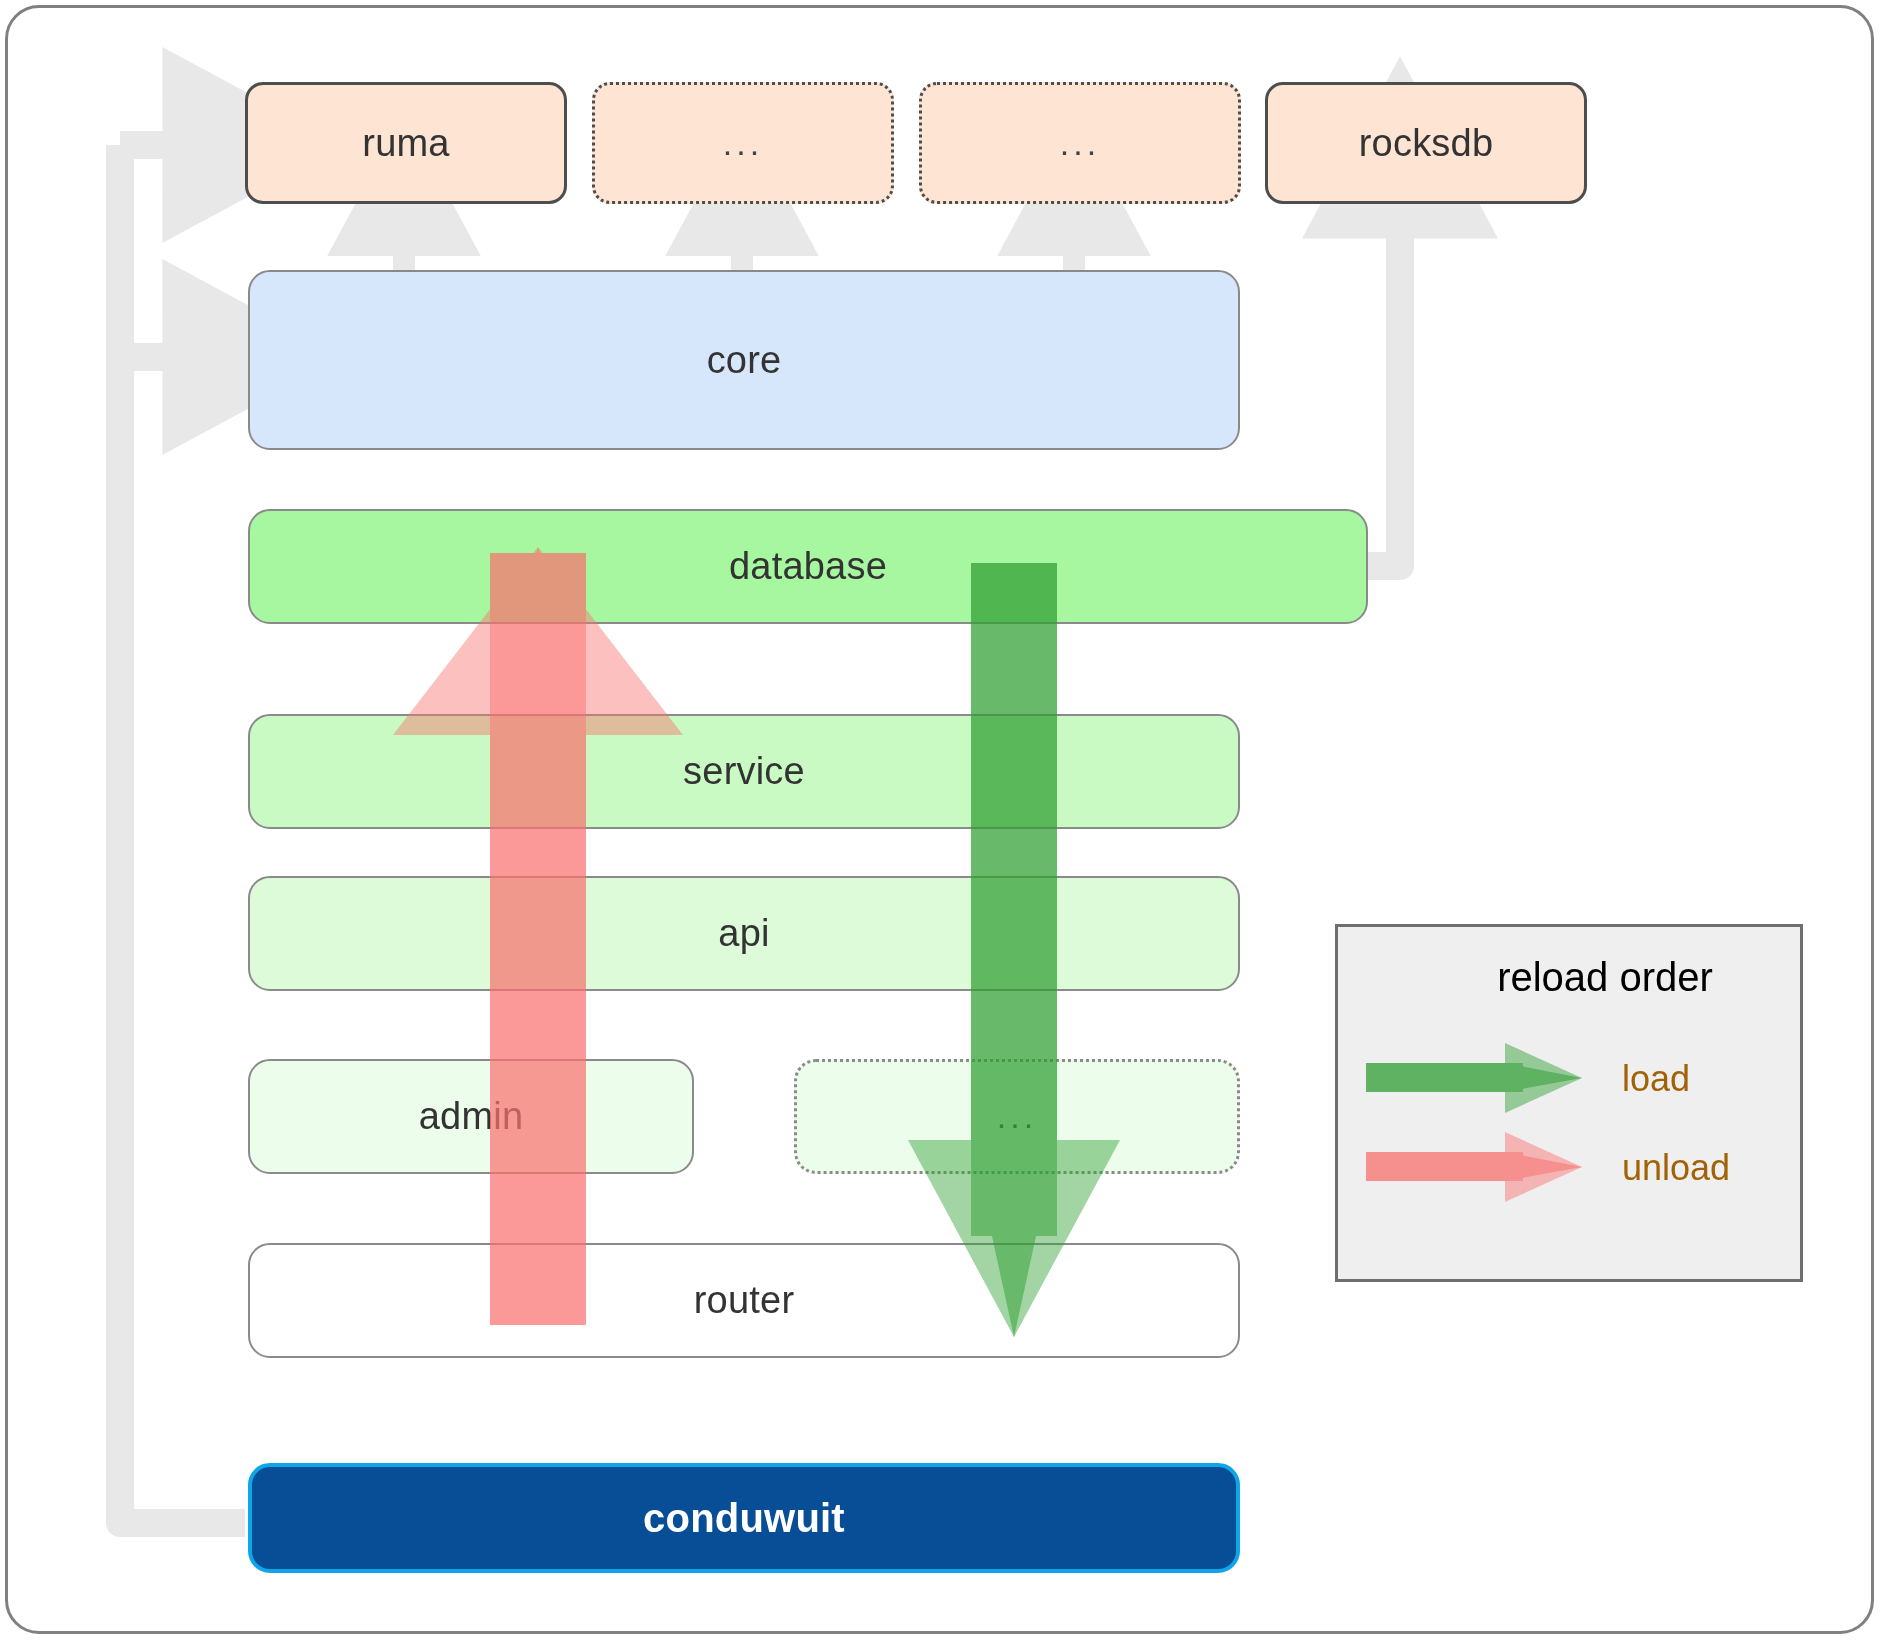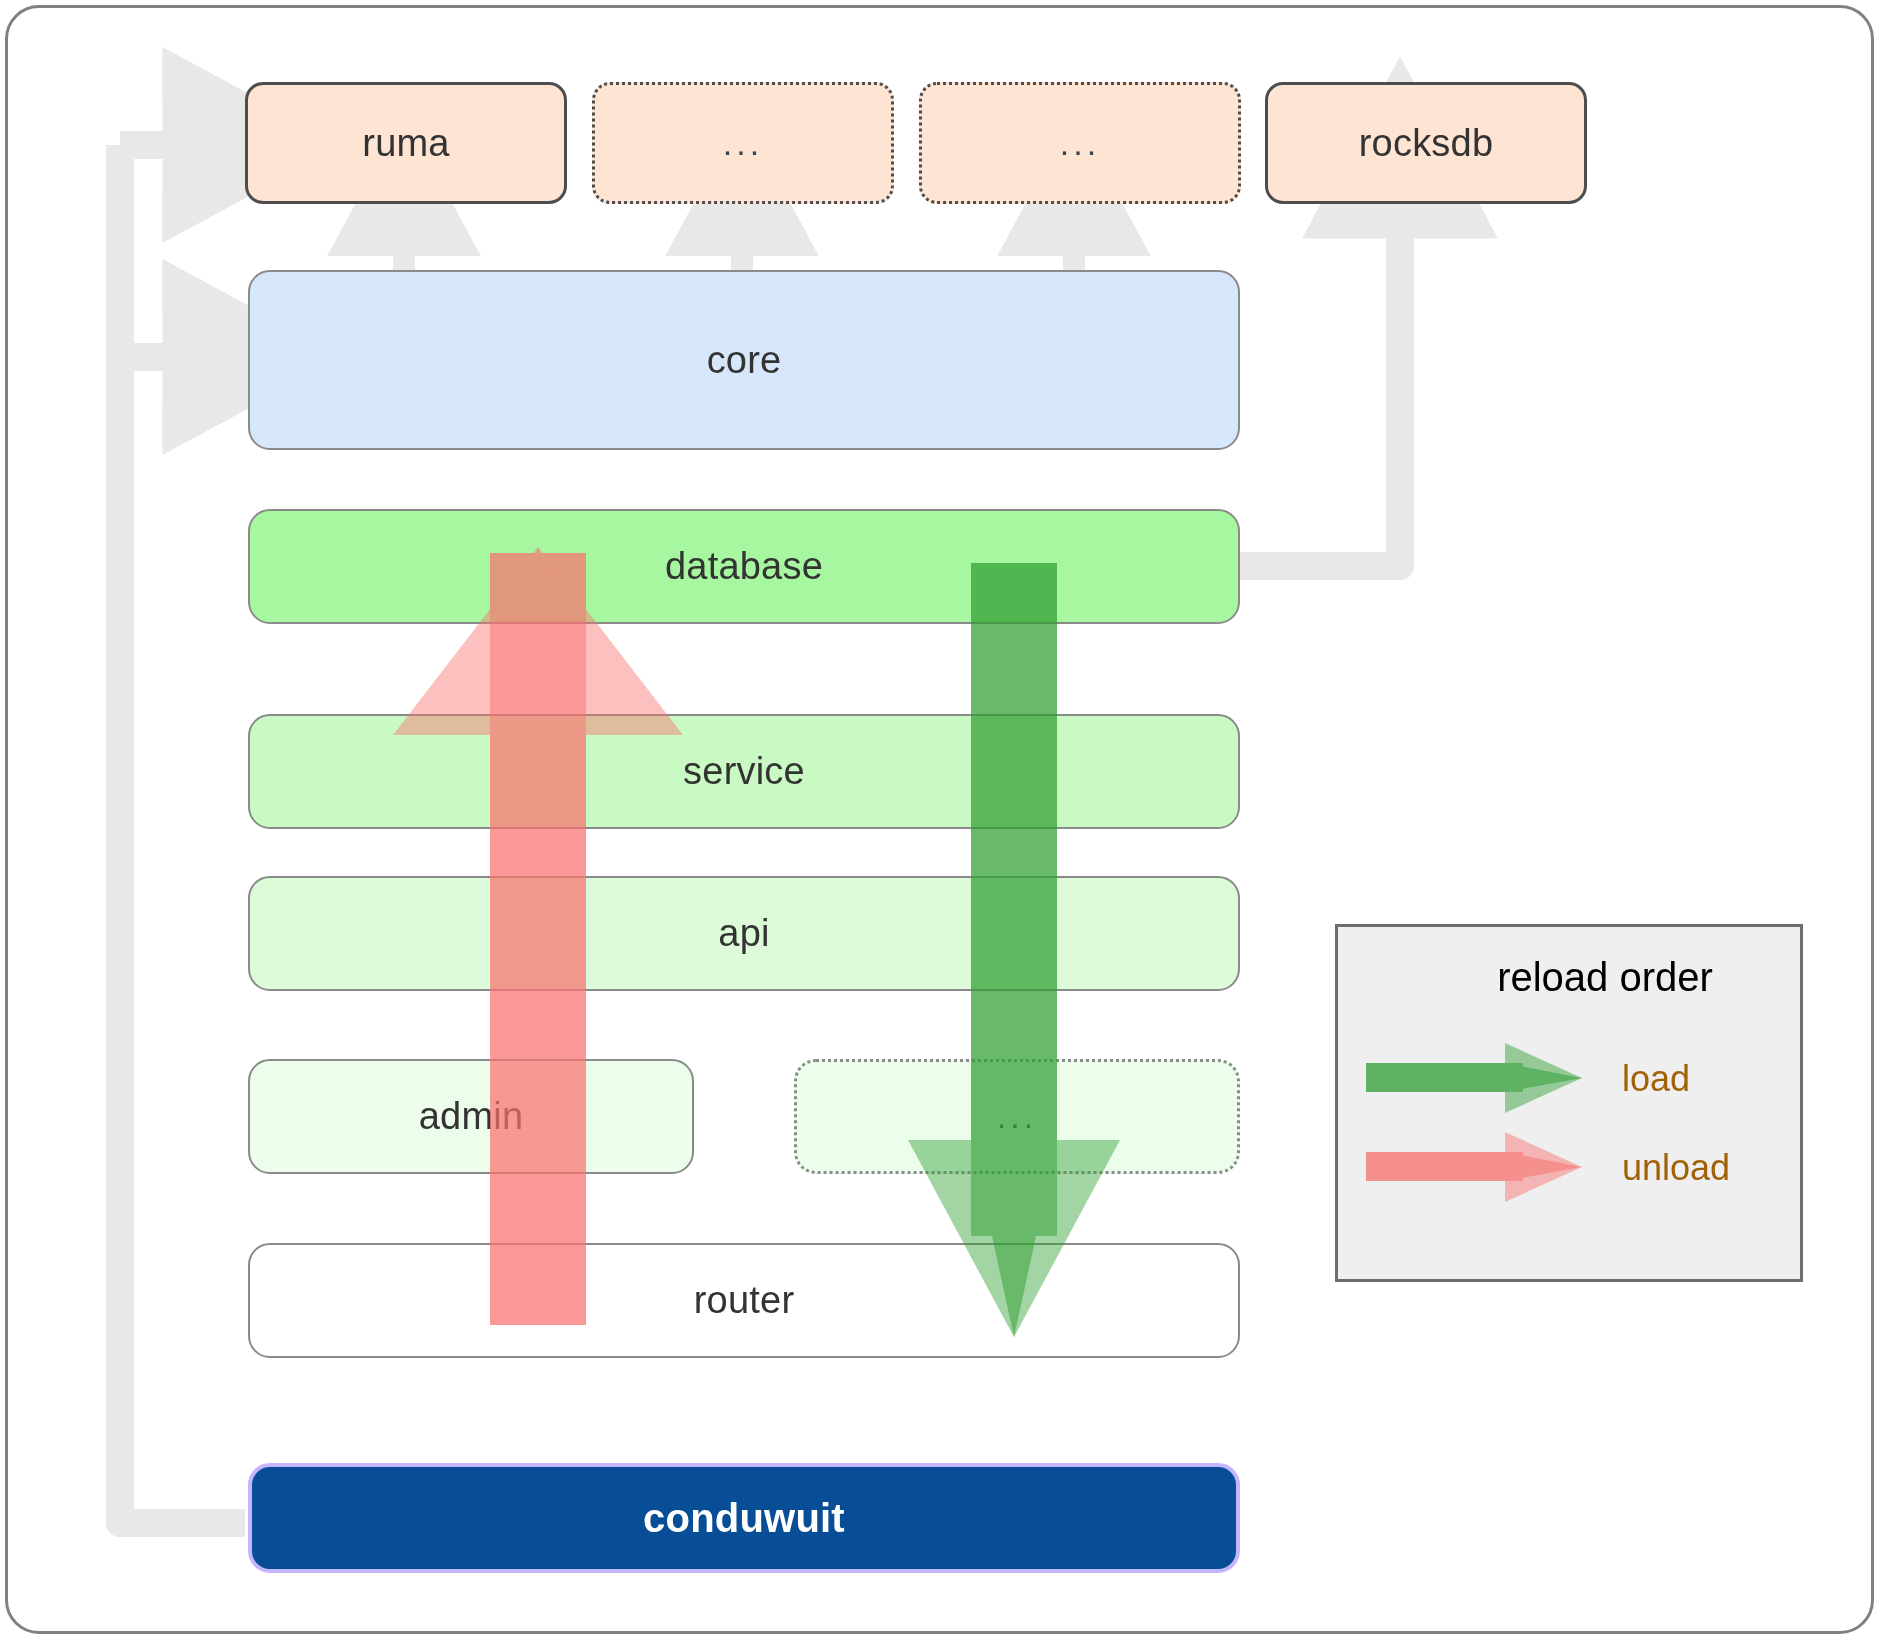--- a/index.html
+++ b/index.html
@@ -64,21 +64,21 @@
   }
   
   .layer {
     border: 2.5px solid #8a8a8a;
     border-radius: 22px;
   }
   .layer.dotted { border: 3px dotted #8a8a8a; }
 
   .conduwuit {
     background: #084e96;
-    border: 4px solid #c4b5fd;
+    border: 4px solid #0ea5e9;
     border-radius: 22px;
     color: #ffffff;
     font-size: 40px;
     font-weight: bold;
   }
 
   
   .legend-box {
     position: absolute;
     background: #efefef;
@@ -140,21 +140,21 @@
     <span>...</span>
   </div>
   <div class="node crate solid" style="left:1265px; top:82px; width:322px;">
     <span>rocksdb</span>
   </div>
 
   <div class="node core" style="left:248px; top:270px; width:992px; height:180px;">
     <span>core</span>
   </div>
 
-  <div class="node layer" style="left:248px; top:509px; width:992px; height:115px; background:#a6f7a0;text-align:center;">
+  <div class="node layer" style="left:248px; top:509px; width:1120px; height:115px; background:#a6f7a0;text-align:center;">
     <span>database</span>
   </div>
 
   <div class="node layer" style="left:248px; top:693px; width:992px; height:115px; background:#c9fac4;margin-top:21px;">
     <span>service</span>
   </div>
 
   <div class="node layer" style="left:248px; top:876px; width:992px; height:115px; background:#ddfbd9;">
     <span>api</span>
   </div>

